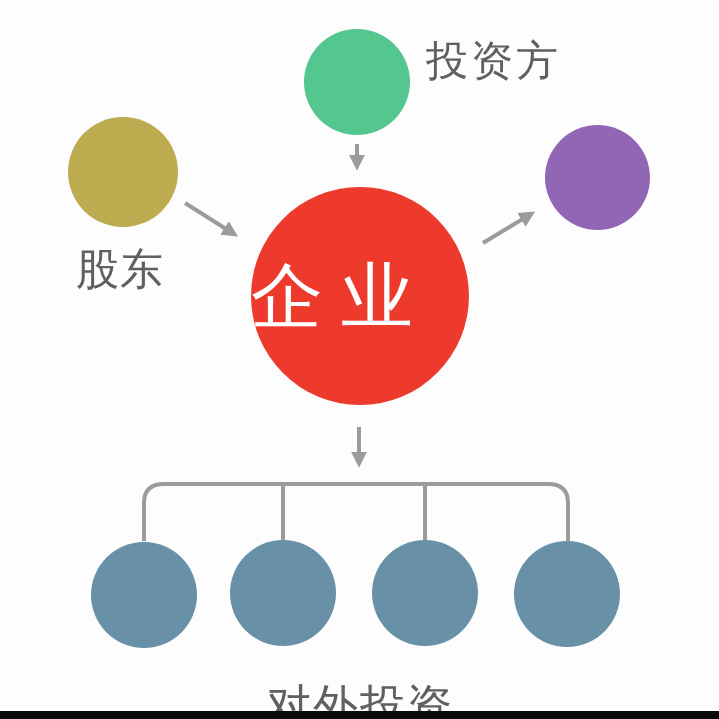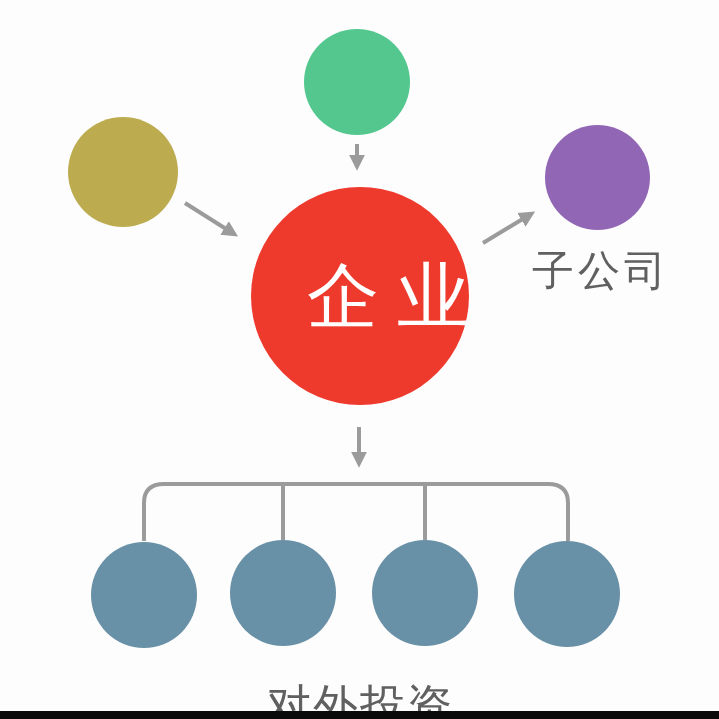--- a/index.html
+++ b/index.html
@@ -15,21 +15,21 @@
   }
   #connector-svg {
     position: absolute; left: 0; top: 0; z-index: 1;
   }
   .node {
     position: absolute;
     border-radius: 50%;
     z-index: 2;
     display: flex;
     align-items: center;
-    justify-content: flex-end;
+    justify-content: flex-start;
   }
   .node-investor   { left: 304px; top:  29px; width: 106px; height: 106px; }
   .node-shareholder{ left:  68px; top: 117px; width: 110px; height: 110px; }
   .node-enterprise { left: 251px; top: 187px; width: 218px; height: 218px; }
   .node-subsidiary { left: 545px; top: 125px; width: 105px; height: 105px; }
   .node-inv1 { left:  91px; top: 542px; width: 106px; height: 106px; }
   .node-inv2 { left: 230px; top: 540px; width: 106px; height: 106px; }
   .node-inv3 { left: 372px; top: 540px; width: 106px; height: 106px; }
   .node-inv4 { left: 514px; top: 541px; width: 106px; height: 106px; }
   .center-label {
@@ -88,20 +88,21 @@
     <span class="center-label" style="color: rgb(255, 255, 255);">企业</span>
   </div>
 
   <div class="node node-subsidiary" style="background-color: rgb(145, 102, 180);"></div>
 
   <div class="node node-inv1" style="background-color: rgb(104, 144, 167);"></div>
   <div class="node node-inv2" style="background-color: rgb(104, 144, 167);"></div>
   <div class="node node-inv3" style="background-color: rgb(104, 144, 167);"></div>
   <div class="node node-inv4" style="background-color: rgb(104, 144, 167);"></div>
 
+  <div class="side-label label-investor" style="color: rgb(96, 96, 96);">投资方</div>
 
+  <div class="side-label label-shareholder" style="color: rgb(96, 96, 96);">股东</div>
 
-  <div class="side-label label-subsidiary" style="color: rgb(96, 96, 96);">子公司</div>
 
   <div class="side-label label-external" style="color: rgb(96, 96, 96);">对外投资</div>
 
   <div id="bottom-bar" style="background-color: rgb(10, 10, 10);"></div>
 </div>
 
 </body></html>

